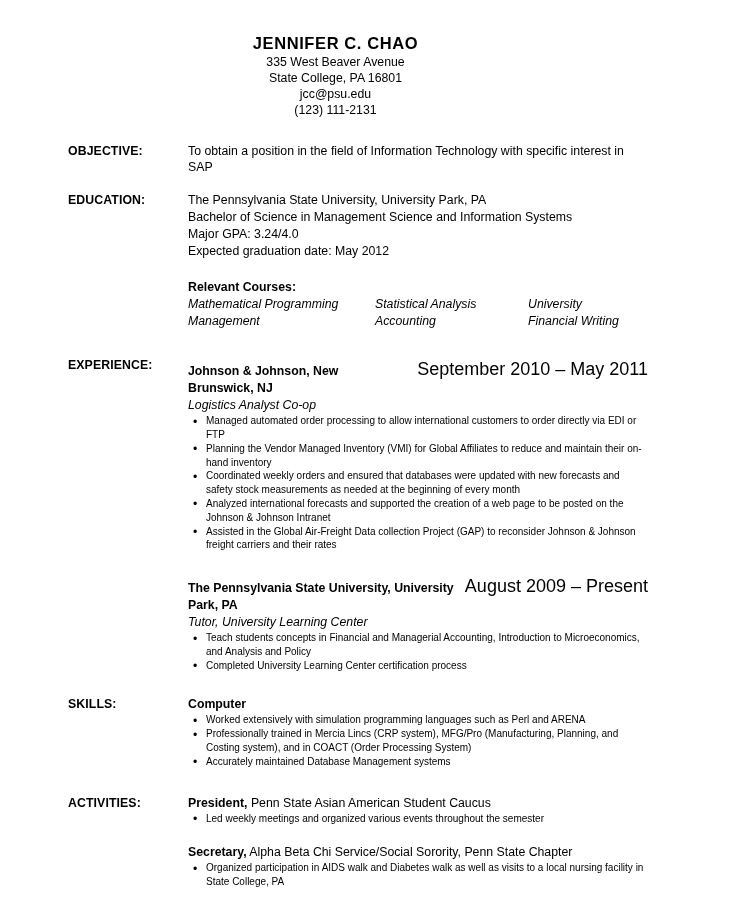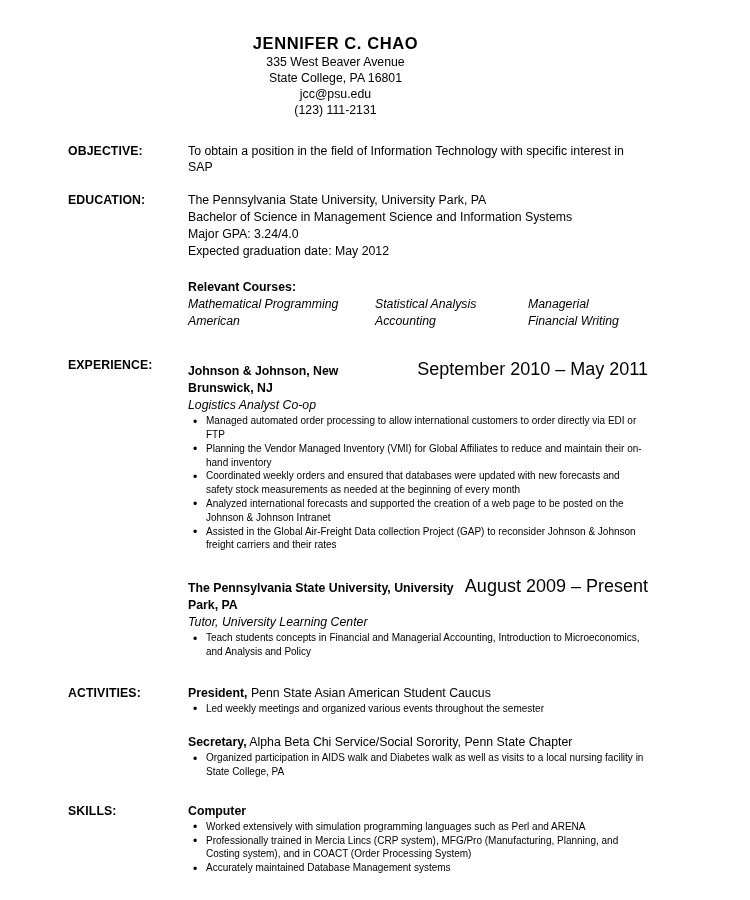--- a/index.html
+++ b/index.html
@@ -173,22 +173,22 @@
         <div class="line">Bachelor of Science in Management Science and Information Systems</div>
         <div class="line">Major GPA: 3.24/4.0</div>
         <div class="line">Expected graduation date: May 2012</div>
       </div>
 
       <div class="courses-block">
         <div class="courses-title">Relevant Courses:</div>
         <div class="courses-grid">
           <div>Mathematical Programming</div>
           <div>Statistical Analysis</div>
-          <div>Managerial</div>
-          <div>American</div>
+          <div>University</div>
+          <div>Management</div>
           <div>Accounting</div>
           <div>Financial Writing</div>
         </div>
       </div>
     </div>
   </div>
 
   <div class="section sec-experience">
     <div class="sec-label">EXPERIENCE:</div>
     <div class="sec-body">
@@ -209,54 +209,55 @@
       </div>
 
       <div class="job">
         <div class="job-head">
           <div class="job-title">The Pennsylvania State University, University Park, PA</div>
           <div class="job-date">August 2009 – Present</div>
         </div>
         <div class="job-sub">Tutor, University Learning Center</div>
         <ul class="bullets">
           <li>Teach students concepts in Financial and Managerial Accounting, Introduction to Microeconomics, and Analysis and Policy</li>
-        </ul>
-      </div>
-
-    </div>
-  </div>
-
-  <div class="section sec-activities">
-    <div class="sec-label">ACTIVITIES:</div>
-    <div class="sec-body">
-
-      <div class="activity">
-        <div class="activity-head"><span class="activity-role">President,</span><span> Penn State Asian American Student Caucus</span></div>
-        <ul class="bullets">
-          <li>Led weekly meetings and organized various events throughout the semester</li>
-        </ul>
-      </div>
-
-      <div class="activity">
-        <div class="activity-head"><span class="activity-role">Secretary,</span><span> Alpha Beta Chi Service/Social Sorority, Penn State Chapter</span></div>
-        <ul class="bullets">
-          <li>Organized participation in AIDS walk and Diabetes walk as well as visits to a local nursing facility in State College, PA</li>
+          <li>Completed University Learning Center certification process</li>
         </ul>
       </div>
 
     </div>
   </div>
 
   <div class="section sec-skills">
     <div class="sec-label">SKILLS:</div>
     <div class="sec-body">
       <div>
         <div class="skill-group-title">Computer</div>
         <ul class="bullets">
           <li>Worked extensively with simulation programming languages such as Perl and ARENA</li>
           <li>Professionally trained in Mercia Lincs (CRP system), MFG/Pro (Manufacturing, Planning, and Costing system), and in COACT (Order Processing System)</li>
           <li>Accurately maintained Database Management systems</li>
         </ul>
       </div>
     </div>
   </div>
 
+  <div class="section sec-activities">
+    <div class="sec-label">ACTIVITIES:</div>
+    <div class="sec-body">
+
+      <div class="activity">
+        <div class="activity-head"><span class="activity-role">President,</span><span> Penn State Asian American Student Caucus</span></div>
+        <ul class="bullets">
+          <li>Led weekly meetings and organized various events throughout the semester</li>
+        </ul>
+      </div>
+
+      <div class="activity">
+        <div class="activity-head"><span class="activity-role">Secretary,</span><span> Alpha Beta Chi Service/Social Sorority, Penn State Chapter</span></div>
+        <ul class="bullets">
+          <li>Organized participation in AIDS walk and Diabetes walk as well as visits to a local nursing facility in State College, PA</li>
+        </ul>
+      </div>
+
+    </div>
+  </div>
+
 </div>
 
 </body></html>

